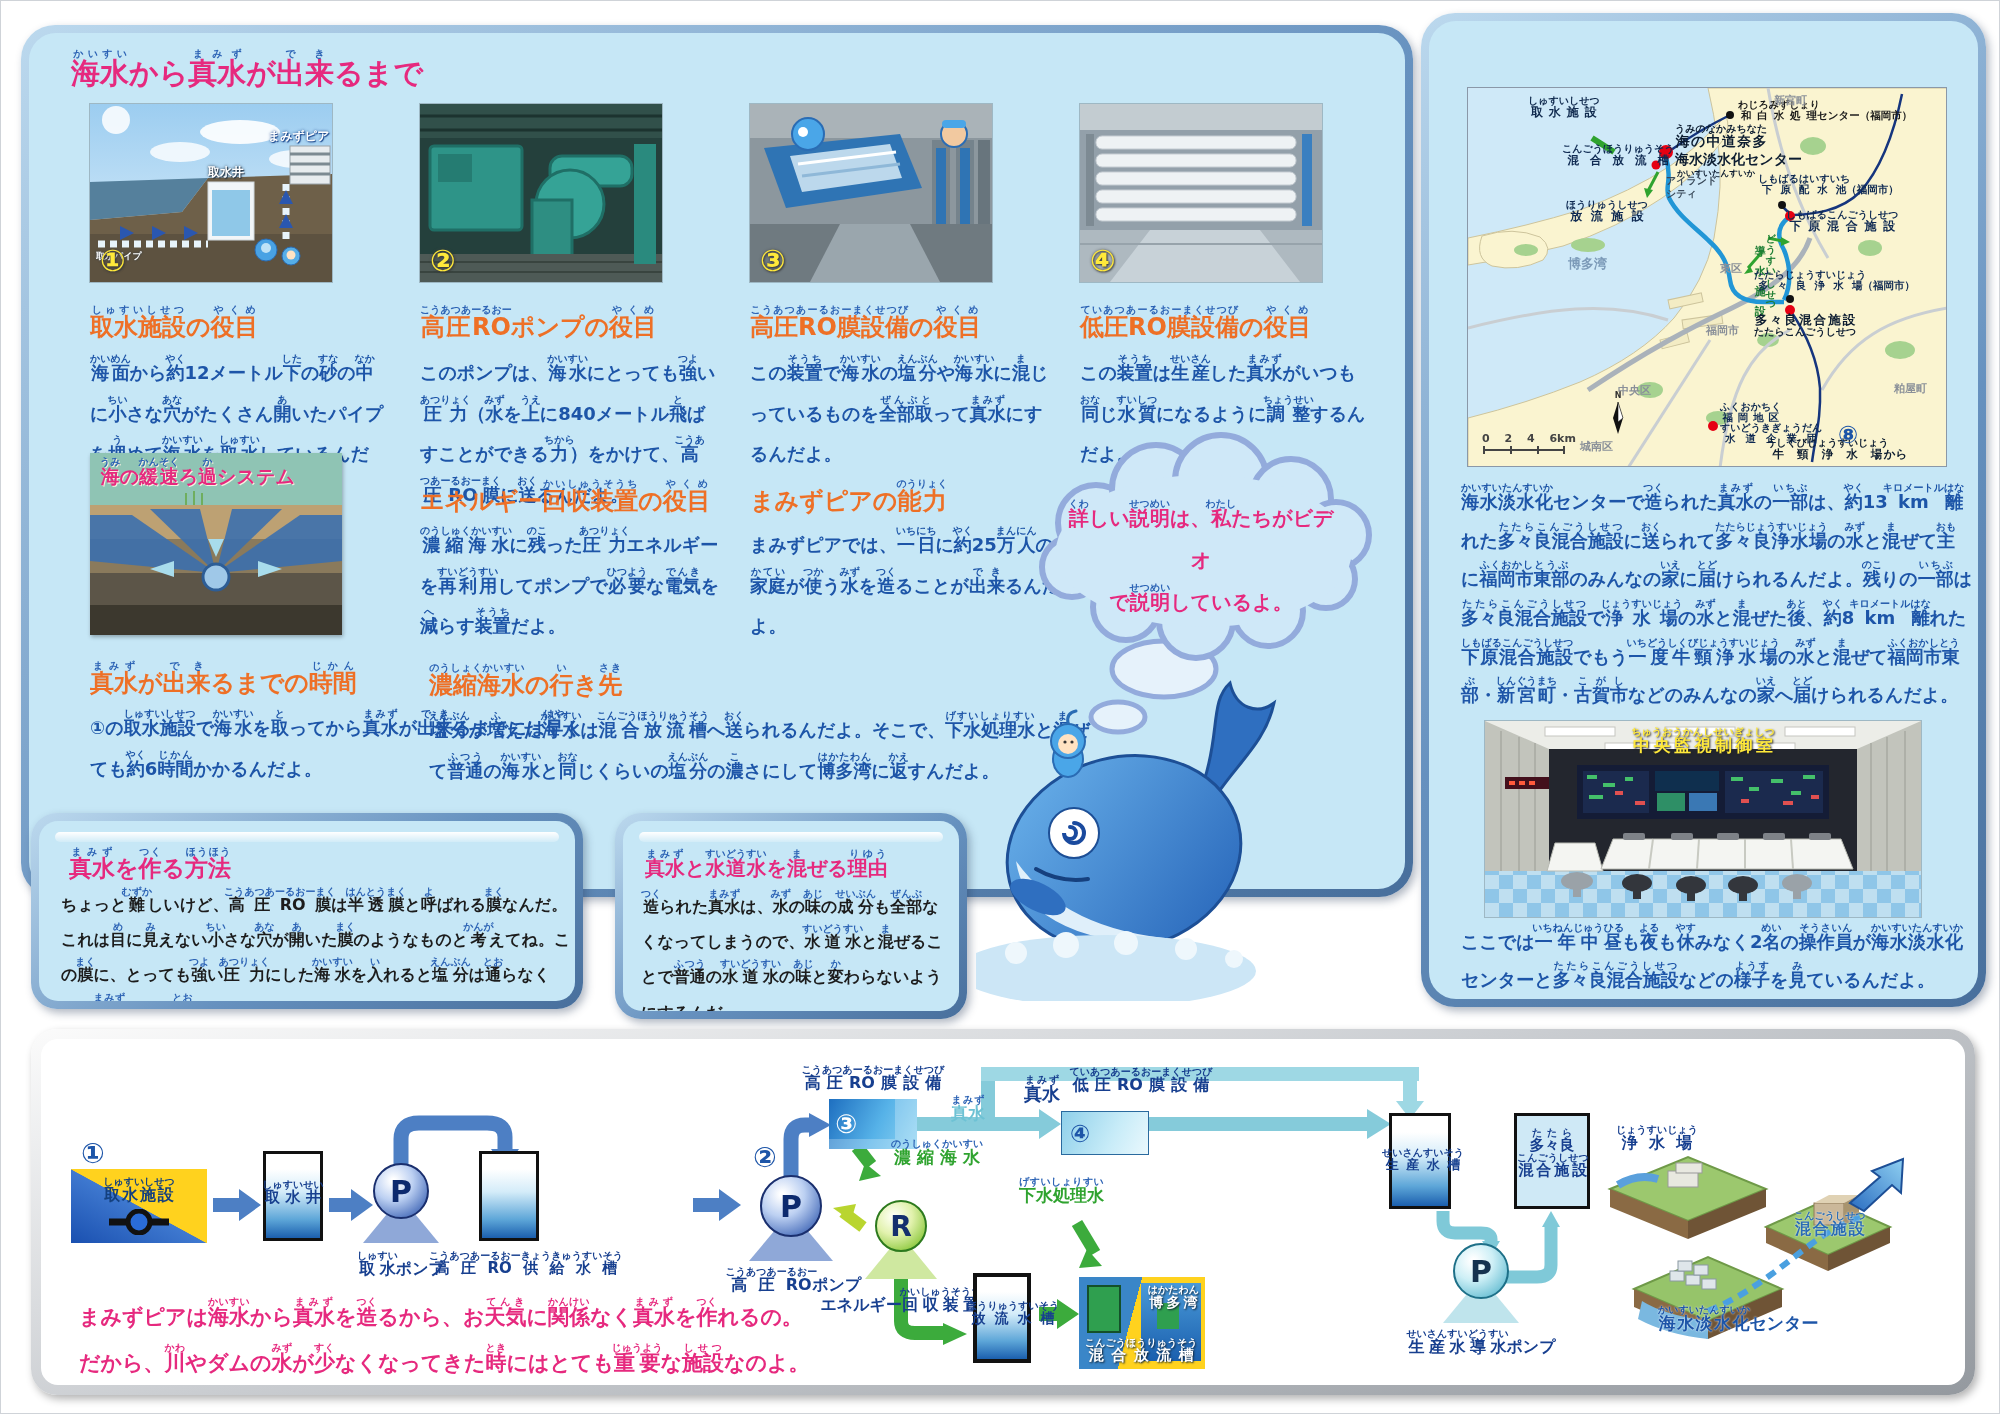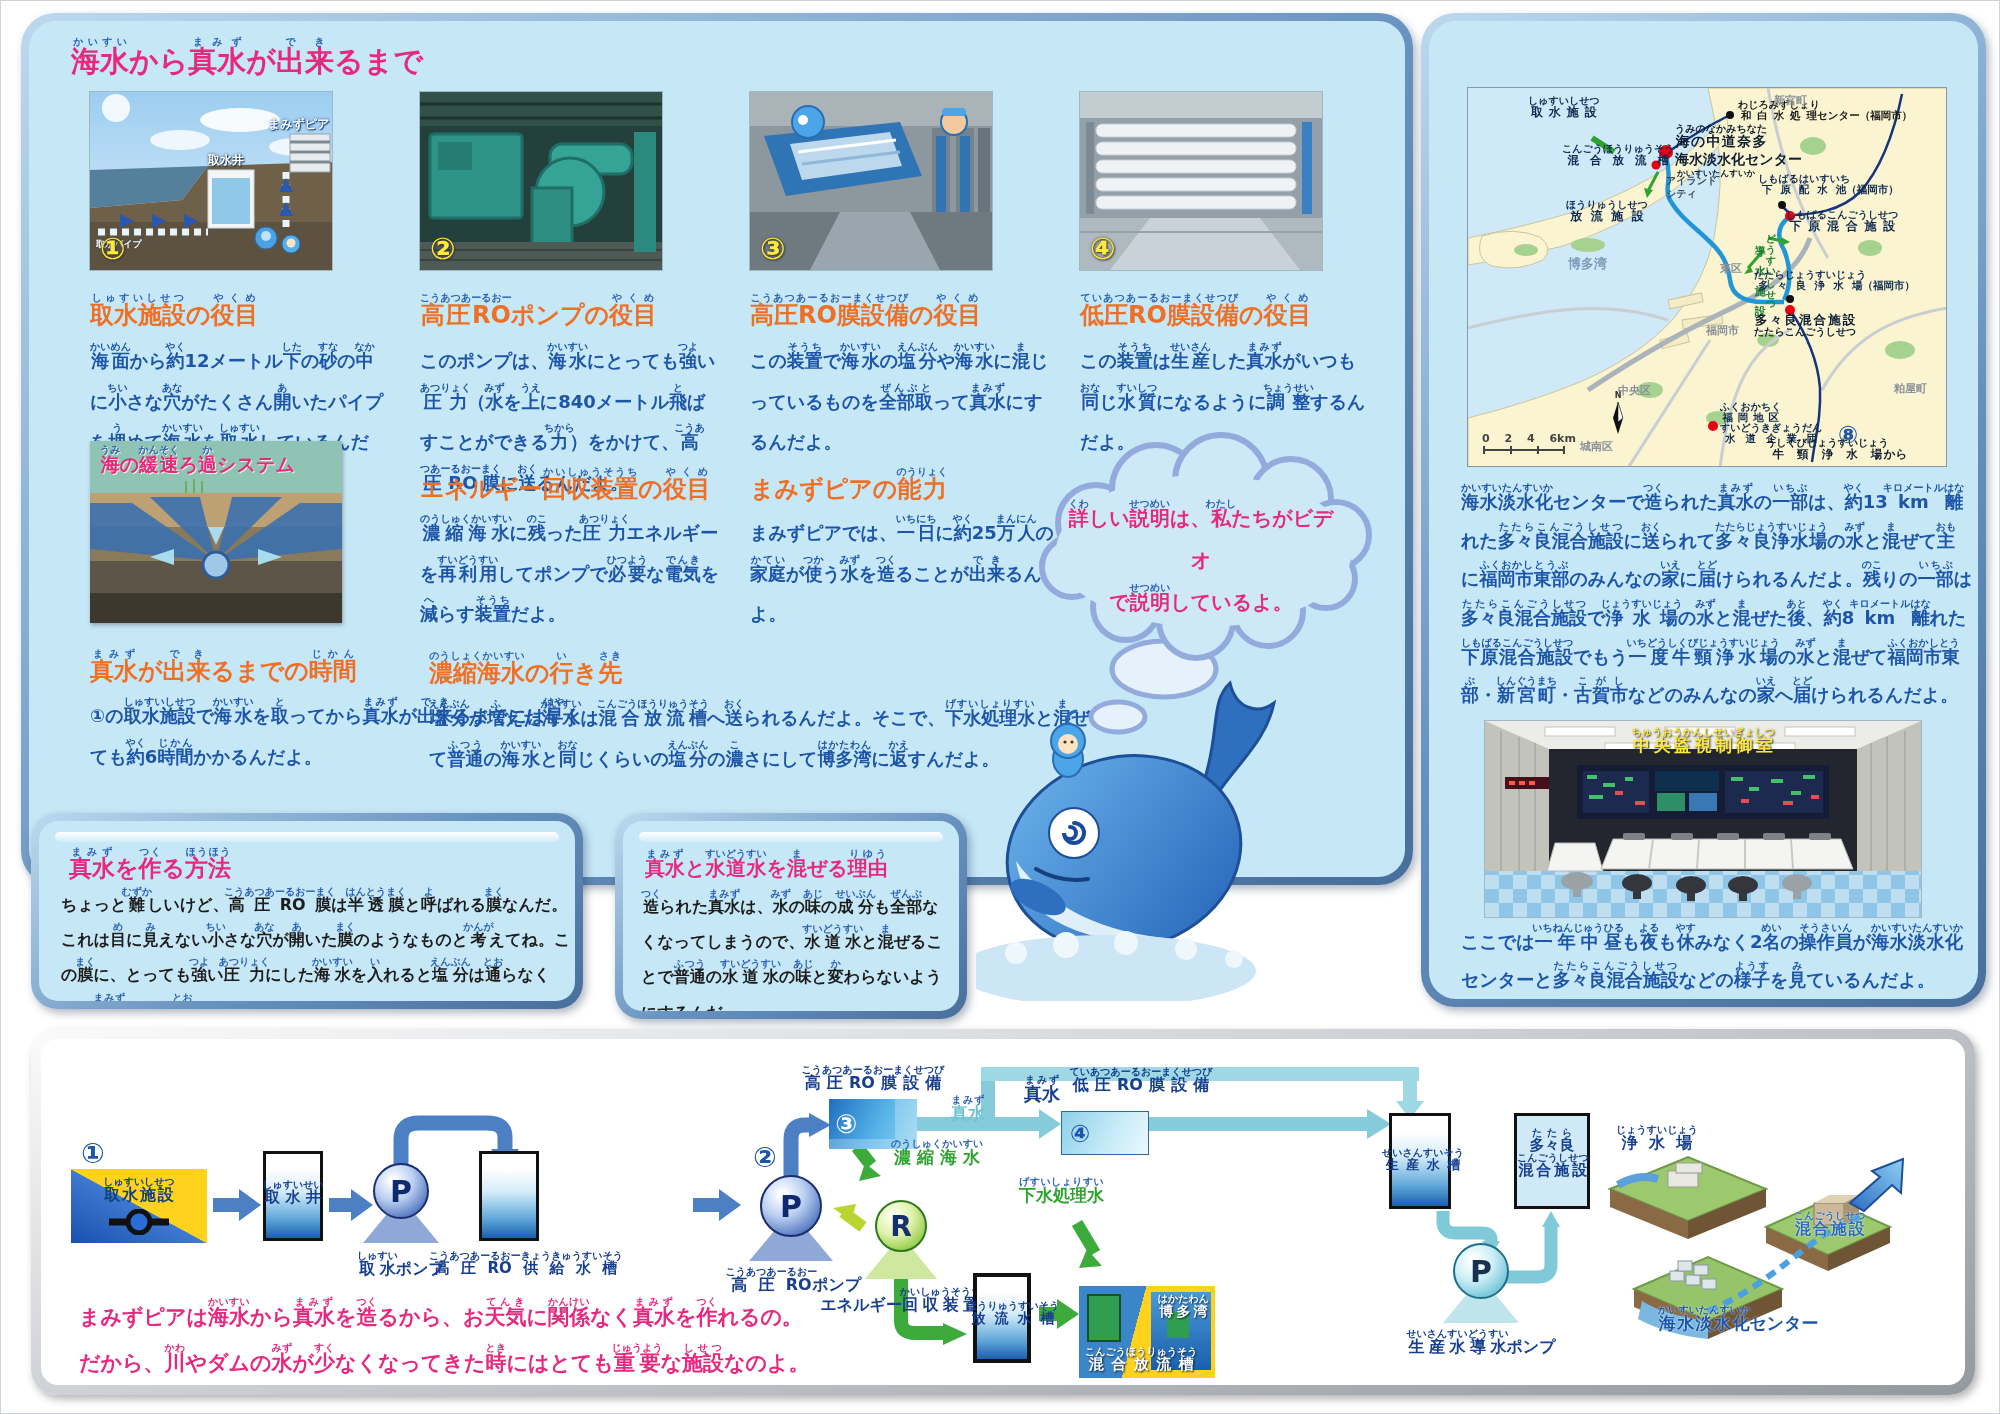--- a/index.html
+++ b/index.html
@@ -34,21 +34,21 @@
 .tri{position:absolute;width:0;height:0;z-index:2}
 .note{position:absolute;font-size:21px;color:#e6297e;line-height:1.5;white-space:nowrap}
 .greenlbl{position:absolute;font-size:17px;color:#2fa32f;line-height:1.2;text-align:center;white-space:nowrap}
 svg{display:block}
 </style>
 </head>
 <body>
 
 <div id="page">
 
-  <div class="bluepanel" style="left:20px;top:12px;width:1392px;height:872px">
+  <div class="bluepanel" style="left:20px;top:24px;width:1392px;height:872px">
     <div class="inner">
       <h1 class="ptitle rtblue" style="left:42px;top:16px"><ruby>海水<rt>かいすい</rt></ruby>から<ruby>真水<rt>まみず</rt></ruby>が<ruby>出来<rt>でき</rt></ruby>るまで</h1>
 
       <div class="photo" style="left:61px;top:71px">
         <svg viewBox="0 0 242 178" width="242" height="178">
           <defs>
               <linearGradient id="sky" x1="0" y1="0" x2="0" y2="1">
                 <stop offset="0" stop-color="#9ccdf0"></stop>
                 <stop offset="1" stop-color="#dff0fb"></stop>
               </linearGradient>
@@ -582,21 +582,21 @@
         </div>
       <div class="tri" style="left:824px;top:196px;border-left:36px solid transparent;border-right:36px solid transparent;border-bottom:44px solid #cfe8a0"></div>
       <div class="flbl" style="left:775px;top:248px;width:170px">エネルギー<ruby>回収装置<rt>かいしゅうそうち</rt></ruby></div>
 
       <div class="greenlbl rtblue" style="left:978px;top:138px"><ruby>下水処理水<rt>げすいしょりすい</rt></ruby></div>
 
       <div class="tank" style="left:932px;top:234px;width:58px;height:90px;border-width:4px">
         <div class="flbl" style="left:-10px;top:24px;width:70px;font-size:14px"><ruby>放流水槽<rt>ほうりゅうすいそう</rt></ruby></div>
       </div>
 
-      <div class="abs" style="left:1038px;top:247px;width:136px;height:92px;overflow:hidden;background:linear-gradient(105deg,#3a86c8 42%,#ffd21e 42%)">
+      <div class="abs" style="left:1038px;top:238px;width:126px;height:92px;overflow:hidden;background:linear-gradient(105deg,#3a86c8 42%,#ffd21e 42%)">
         <div class="abs" style="left:8px;top:8px;width:34px;height:48px;background:#2f9f4f;border:2px solid #14502a"></div>
         <div class="abs" style="right:4px;top:6px;width:60px;height:78px;background:linear-gradient(180deg,#4a9ad8,#1a5fae)"></div>
         <div class="abs" style="right:26px;top:26px;width:22px;height:26px;background:#2f9f4f"></div>
         <div class="abs" style="right:6px;top:8px;font-size:14px;color:#fff;text-shadow:1px 1px 2px #123"><ruby>博多湾<rt>はかたわん</rt></ruby></div>
         <div class="abs" style="left:6px;bottom:4px;font-size:15px;color:#fff;text-shadow:1px 1px 2px #123"><ruby>混合放流槽<rt>こんごうほうりゅうそう</rt></ruby></div>
       </div>
 
       <div class="abs" style="left:1557px;top:80px;width:310px;height:240px">
         <svg viewBox="0 0 310 240" width="310" height="240">
           <defs>

